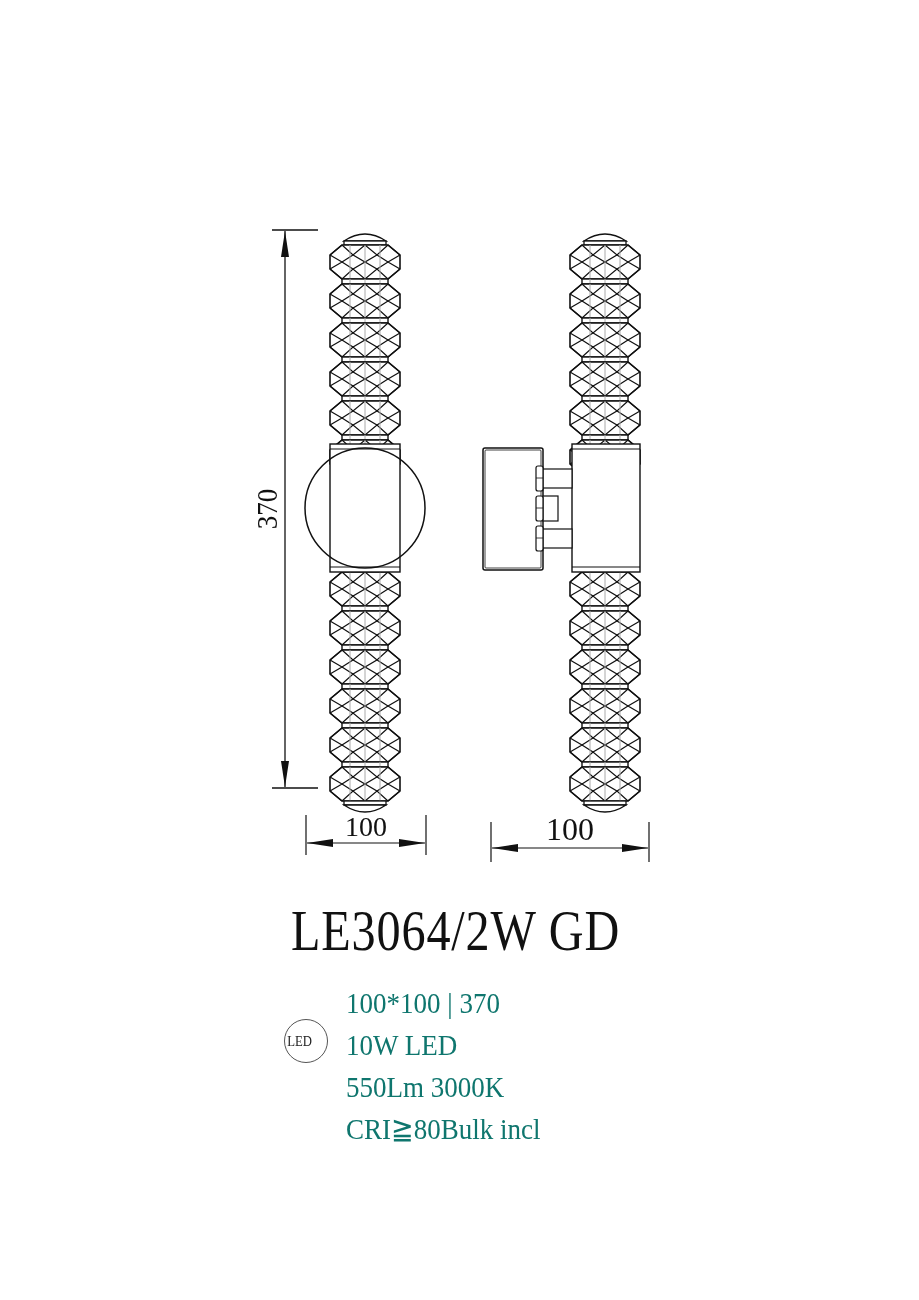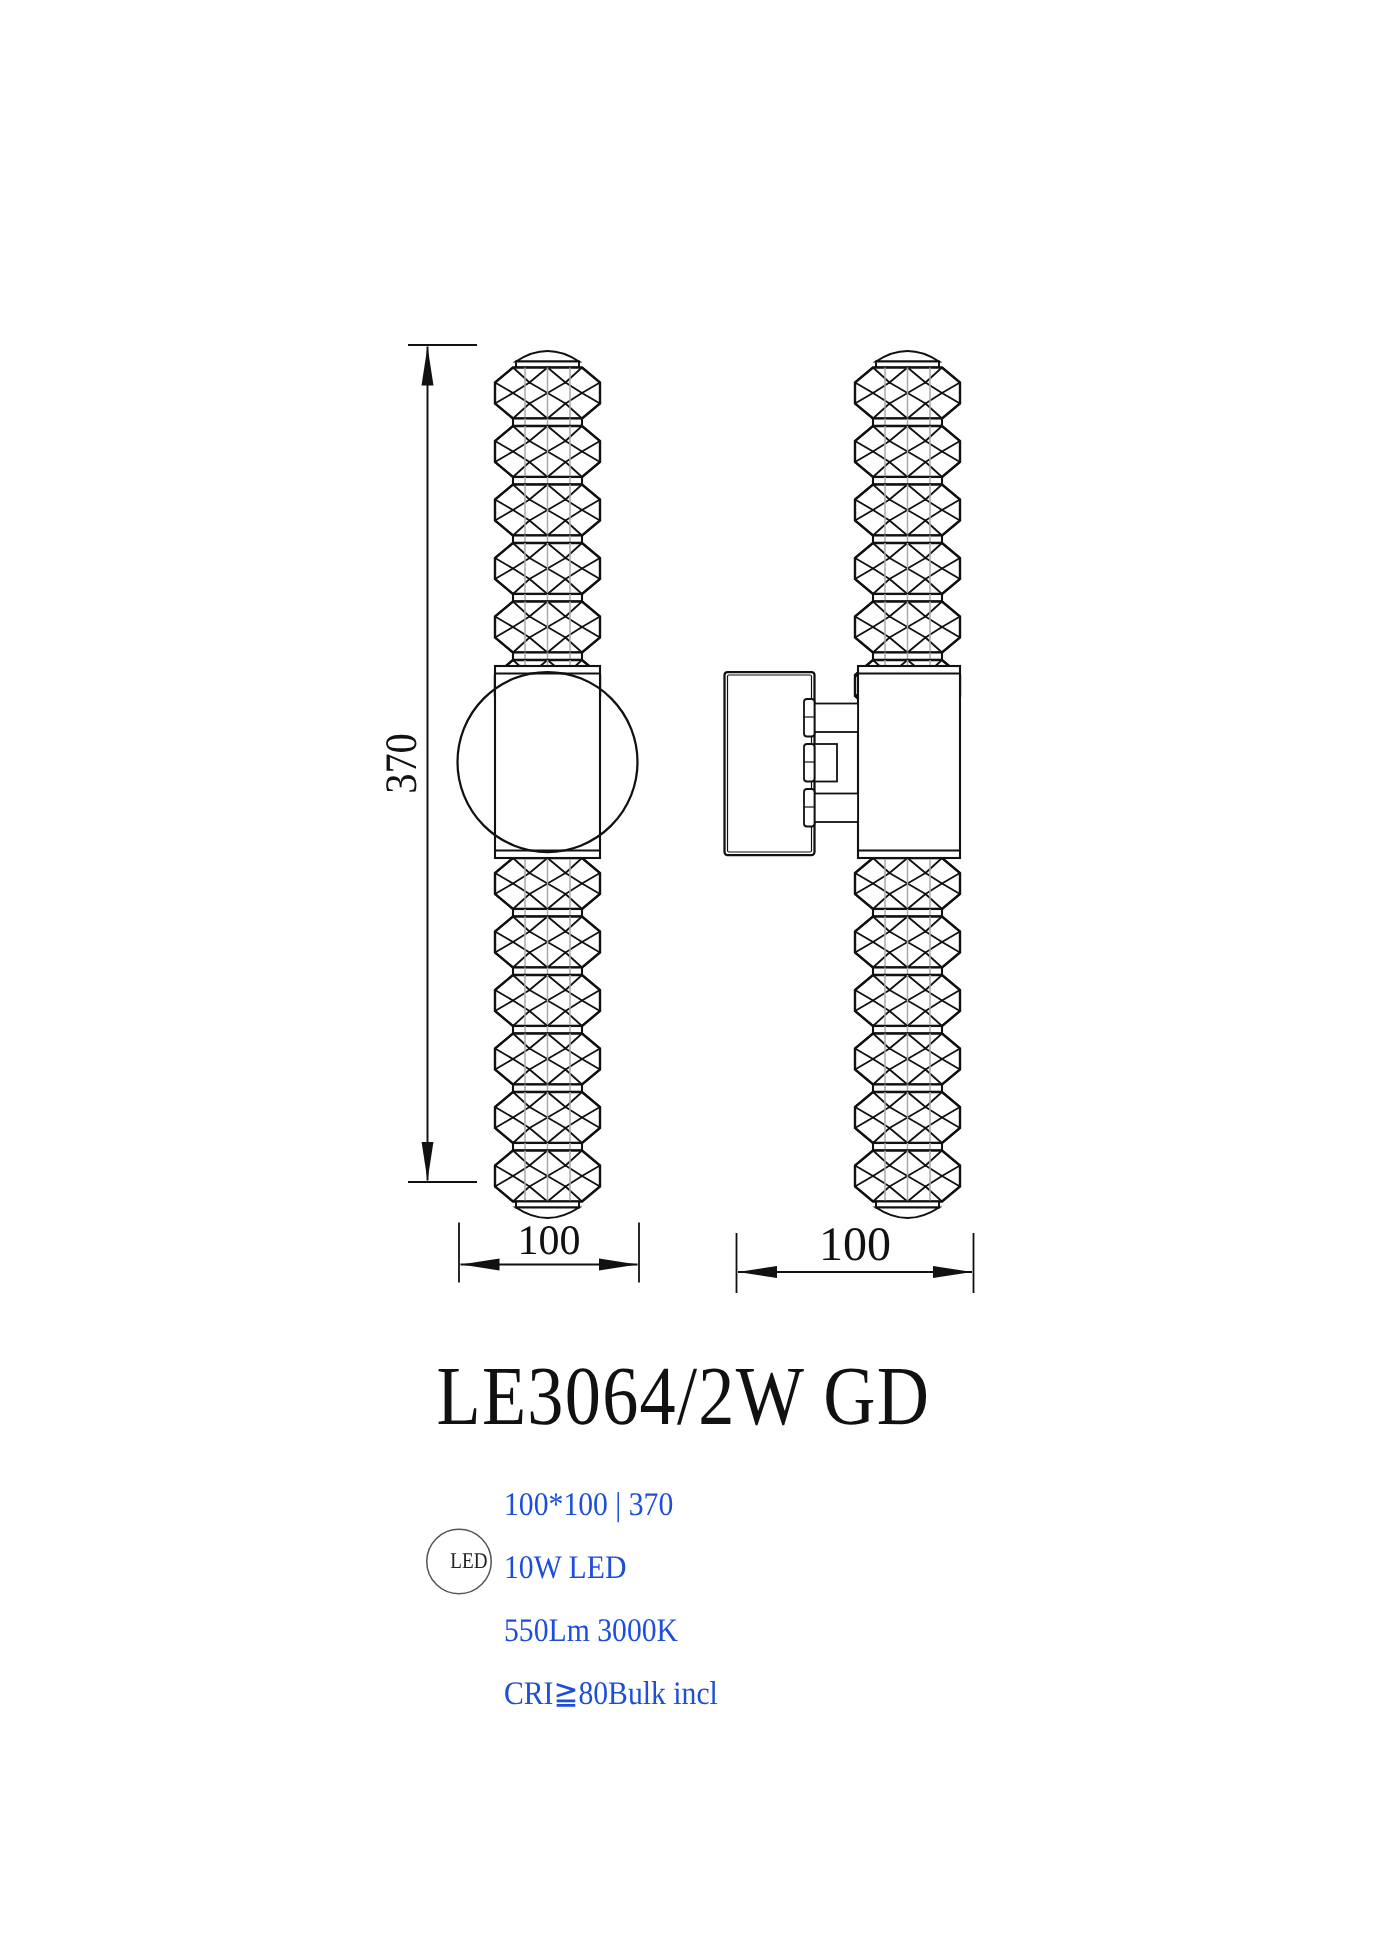--- a/index.html
+++ b/index.html
@@ -32,45 +32,45 @@
       font-size: 56px;
       letter-spacing: 1px;
       line-height: 1;
       color: #111111;
       transform: scaleX(0.86);
       transform-origin: left top;
       white-space: nowrap;
     }
     .specs {
       position: absolute;
-      left: 336px;
+      left: 346px;
       top: 982px;
       font-family: "Liberation Serif", "DejaVu Serif", serif;
-      font-size: 22px;
+      font-size: 30px;
       line-height: 42px;
-      color: #1d4ed8;
+      color: #0f766e;
       white-space: nowrap;
     }
     .spec-line {
       display: block;
       transform: scaleX(0.9);
       transform-origin: left center;
     }
     .led-badge {
       position: absolute;
       left: 284px;
       top: 1019px;
       width: 44px;
       height: 44px;
       border: 1.2px solid #555555;
       border-radius: 50%;
       box-sizing: border-box;
       display: flex;
       align-items: center;
-      justify-content: flex-end;
+      justify-content: flex-start;
       font-family: "Liberation Serif", "DejaVu Serif", serif;
       font-size: 15px;
       color: #222222;
     }
     .led-badge span {
       transform: scaleX(0.85);
       display: inline-block;
     }
   </style>
 </head>

